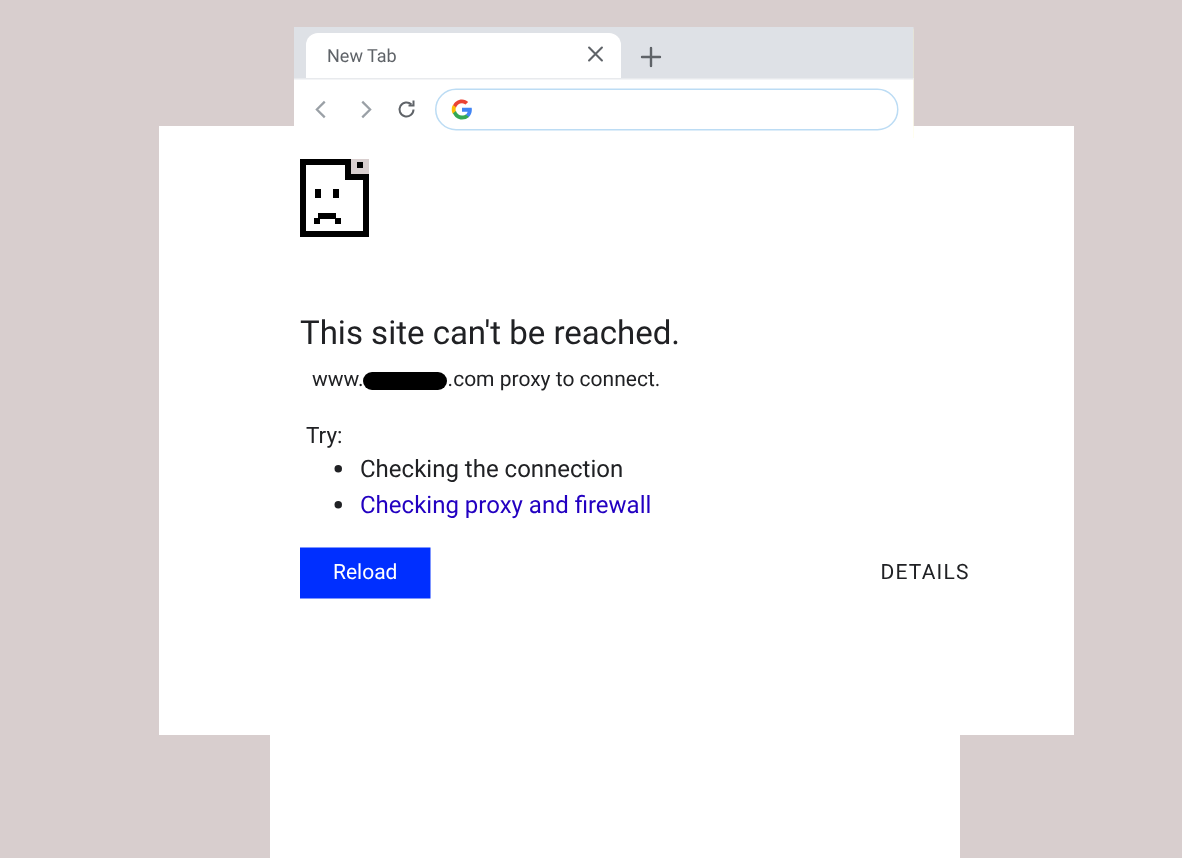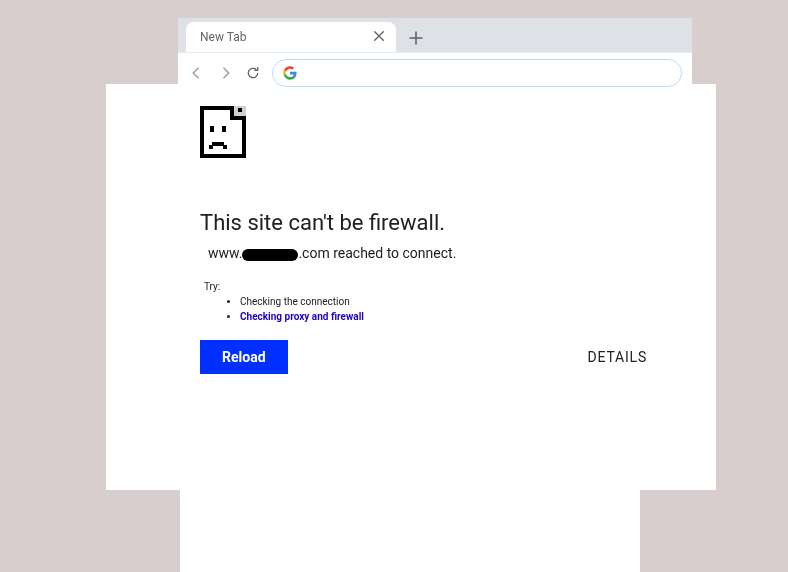--- a/index.html
+++ b/index.html
@@ -1,19 +1,19 @@
 <!DOCTYPE html>
 <html><head>
   <meta charset="utf-8">
   <style>
     * { margin:0; padding:0; box-sizing:border-box; font-family:-apple-system,BlinkMacSystemFont,"Segoe UI",Roboto,Arial,sans-serif; }
     html,body { width:788px; height:572px; background:#d8cece; overflow:hidden; }
     
     .chrome {
-      position:absolute; left:178px; top:18px; width:514px;
+      position:absolute; left:196px; top:18px; width:413px;
       background:#fef9c3;
       border-top-left-radius:2px; border-top-right-radius:2px;
     }
     .tabstrip { display:flex; align-items:flex-end; height:34px; padding-left:8px; background:#dee1e6; position:relative;}
     .tab {
       display:flex; align-items:center; gap:10px;
       height:30px; background:#ffffff; padding:0 10px 0 14px;
       border-top-left-radius:8px; border-top-right-radius:8px;
       min-width:210px; font-size:12px; color:#5f6368;
     }
@@ -38,22 +38,22 @@
     .page {
       position:absolute; background:#ffffff;
     }
     .page.main { left:106px; top:84px; width:610px; height:406px; }
     .page.bottom { left:180px; top:484px; width:460px; height:88px; } 
     .content { position:absolute; left:106px; top:84px; width:610px; padding:22px 30px 0 94px; color:#202124; }
     .sad-icon { margin-left:0; margin-bottom:48px; }
     h1 { font-size:22px; font-weight:400; margin-bottom:10px; color:#202124;}
     .sub { font-size:14px; margin-bottom:20px; margin-left:8px;}
     .sub b { font-weight:400;}
-    .try-label { font-size:10px; margin-left:4px;}
-    ul { list-style:disc; margin:2px 0 16px 40px; font-size:10px; }
+    .try-label { font-size:15px; margin-left:4px;}
+    ul { list-style:disc; margin:2px 0 16px 40px; font-size:16px; }
     ul li { line-height:1.5;}
     .proxy-link { color:#1a0dab; }
     .err { font-size:14px; letter-spacing:0.2px; margin-bottom:24px; margin-left:2px;}
     .btnrow { display:flex; align-items:center; gap:140px; margin-left:0;}
     .reload-btn { background:#0a2bff; color:#fff; border:none; font-size:14px; padding:10px 24px; cursor:pointer;}
     .reload-btn { background:#0c26ff; }
     .reload-btn { background:#0b25ff; }
     .reload-btn { background:#0c25ff; }
     .reload-btn { background:#0b24ff; }
     .reload-btn { background:#0b24ff; }
@@ -72,21 +72,21 @@
     .reload-btn { background:#0030ff; }
     .reload-btn { background:#0030ff; }
     .reload-btn { background:#0030ff; }
     .reload-btn { background:#0030ff; }
     .reload-btn { background:#0030ff; }
     .reload-btn { background:#0033ff; }
     .reload-btn { background:#0036ff; }
     .reload-btn { background:#0030ff; }
     .reload-btn { background:#0030ff; }
     .reload-btn { background:#002eff; }
-    .reload-btn { background:#0030ff;font-weight:bold; }
+    .reload-btn { background:#0030ff; }
     .reload-btn { background:#0030ff; }
     .reload-btn { background:#0030ff; }
     .reload-btn { background:#0030ff; }
     .reload-btn { background:#0033ff; }
     .reload-btn { background:#0030ff; }
     .reload-btn { background:#0033ff; }
     .reload-btn { background:#0030ff; }
     .reload-btn { background:#0033ff; }
     .reload-btn { background:#0033ff; }
     .reload-btn { background:#0033ff; }
@@ -121,21 +121,21 @@
     
     .reload-btn { background:#002fff; color:#fff; border:none; font-size:14px; padding:9px 22px; cursor:pointer; }
     .details-btn { background:none; border:none; font-size:14px; letter-spacing:0.8px; cursor:pointer; color:#202124; margin-left:160px;}
     .redact { display:inline-block; width:56px; height:12px; background:#000; vertical-align:middle; border-radius:6px; position:relative; top:1px;}
     .proxy-link { color:#2200c1; }
     .proxy-link { color:#1a0dab; }
     .proxy-link { color:#2200c1; }
     .proxy-link { color:#2200c1; }
     .proxy-link { color:#1a0dab; }
     .proxy-link { color:#2200c1; }
-    .proxy-link { color:#2200c1;font-weight:bold; }
+    .proxy-link { color:#2200c1; }
     
     .proxy-link { color:#2200c1; cursor:pointer;}
   </style>
 </head>
 <body>
 
 <div class="page main"></div>
 <div class="page bottom"></div>
 
 <div class="chrome">
@@ -217,24 +217,24 @@
 
       <rect x="10" y="20" width="4" height="6" fill="#000"></rect>
       <rect x="22" y="20" width="4" height="6" fill="#000"></rect>
 
       <rect x="12" y="36" width="12" height="4" fill="#000"></rect>
       <rect x="9" y="39" width="4" height="4" fill="#000"></rect>
       <rect x="23" y="39" width="4" height="4" fill="#000"></rect>
     </svg>
   </div>
 
-  <h1>This site can't be firewall.</h1>
+  <h1>This site can't be reached.</h1>
 
   <p class="sub">
-    <b><span>www.</span></b><span class="redact"></span><b><span>.com</span></b><span> reached to connect.</span>
+    <b><span>www.</span></b><span class="redact"></span><b><span>.com</span></b><span> proxy to connect.</span>
   </p>
 
   <p class="try-label">Try:</p>
   <ul>
     <li>Checking the connection</li>
     <li><span class="proxy-link">Checking proxy and firewall</span></li>
   </ul>
 
 
   <div class="btnrow">

